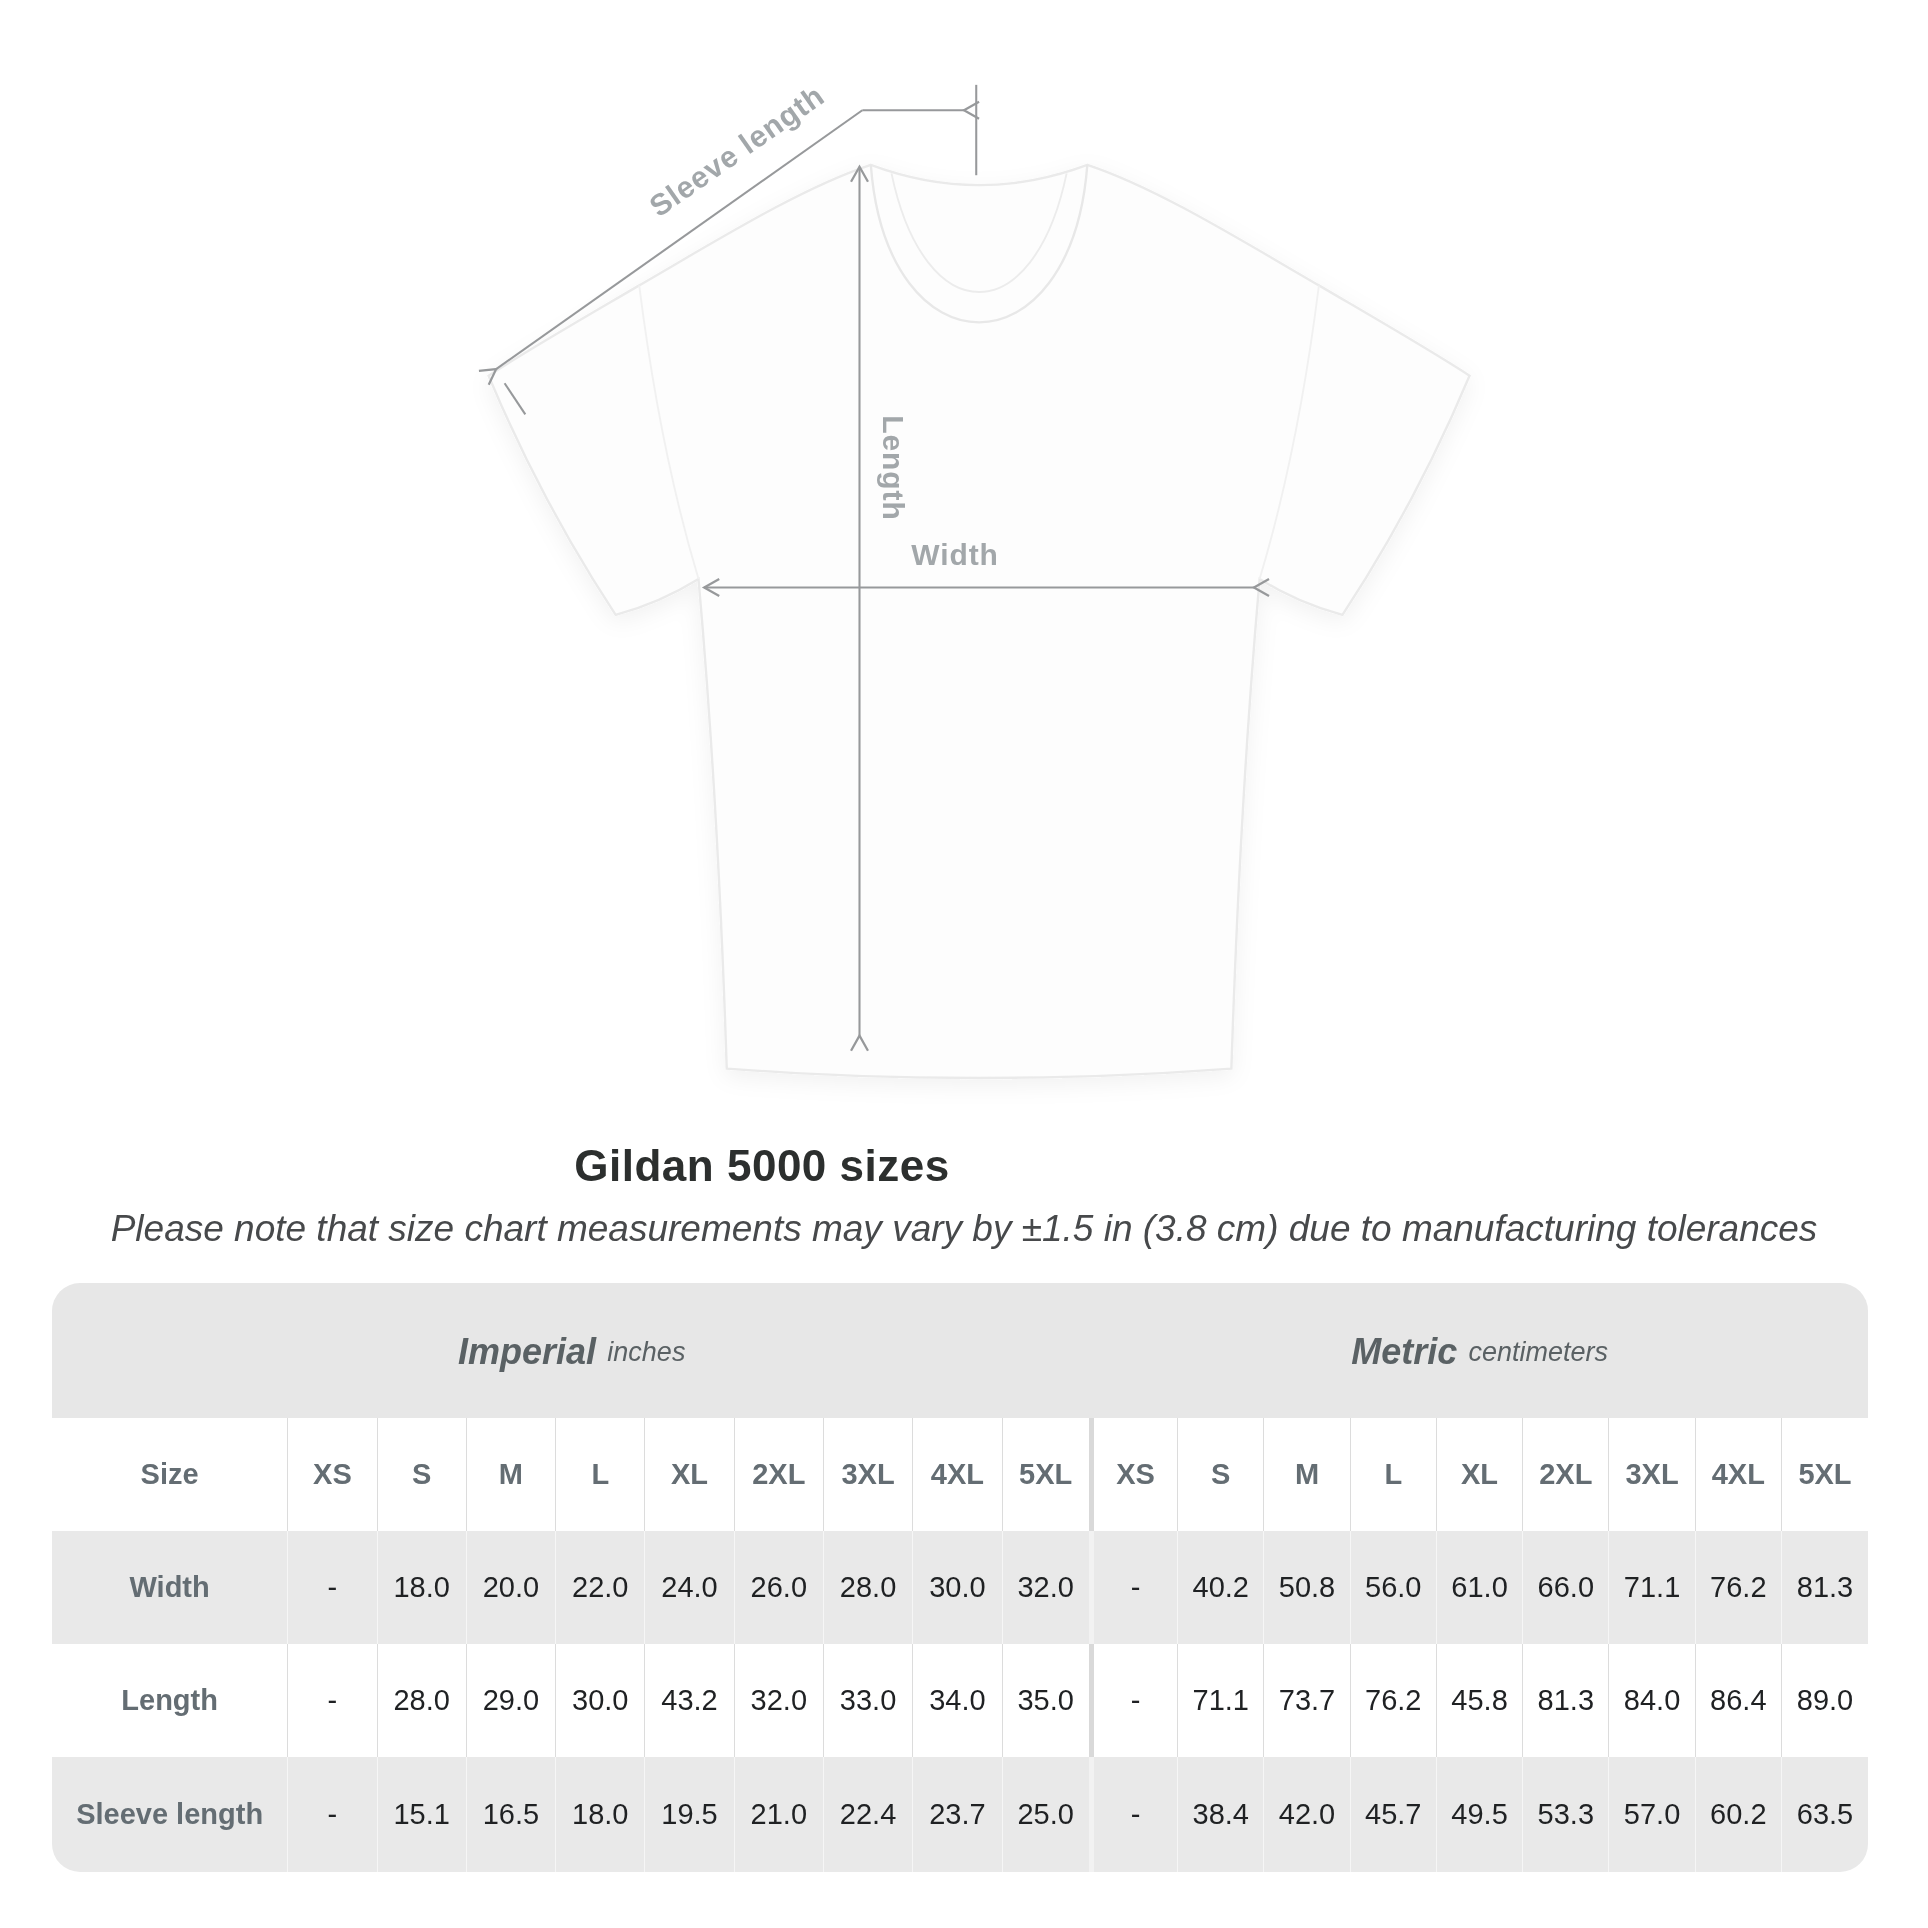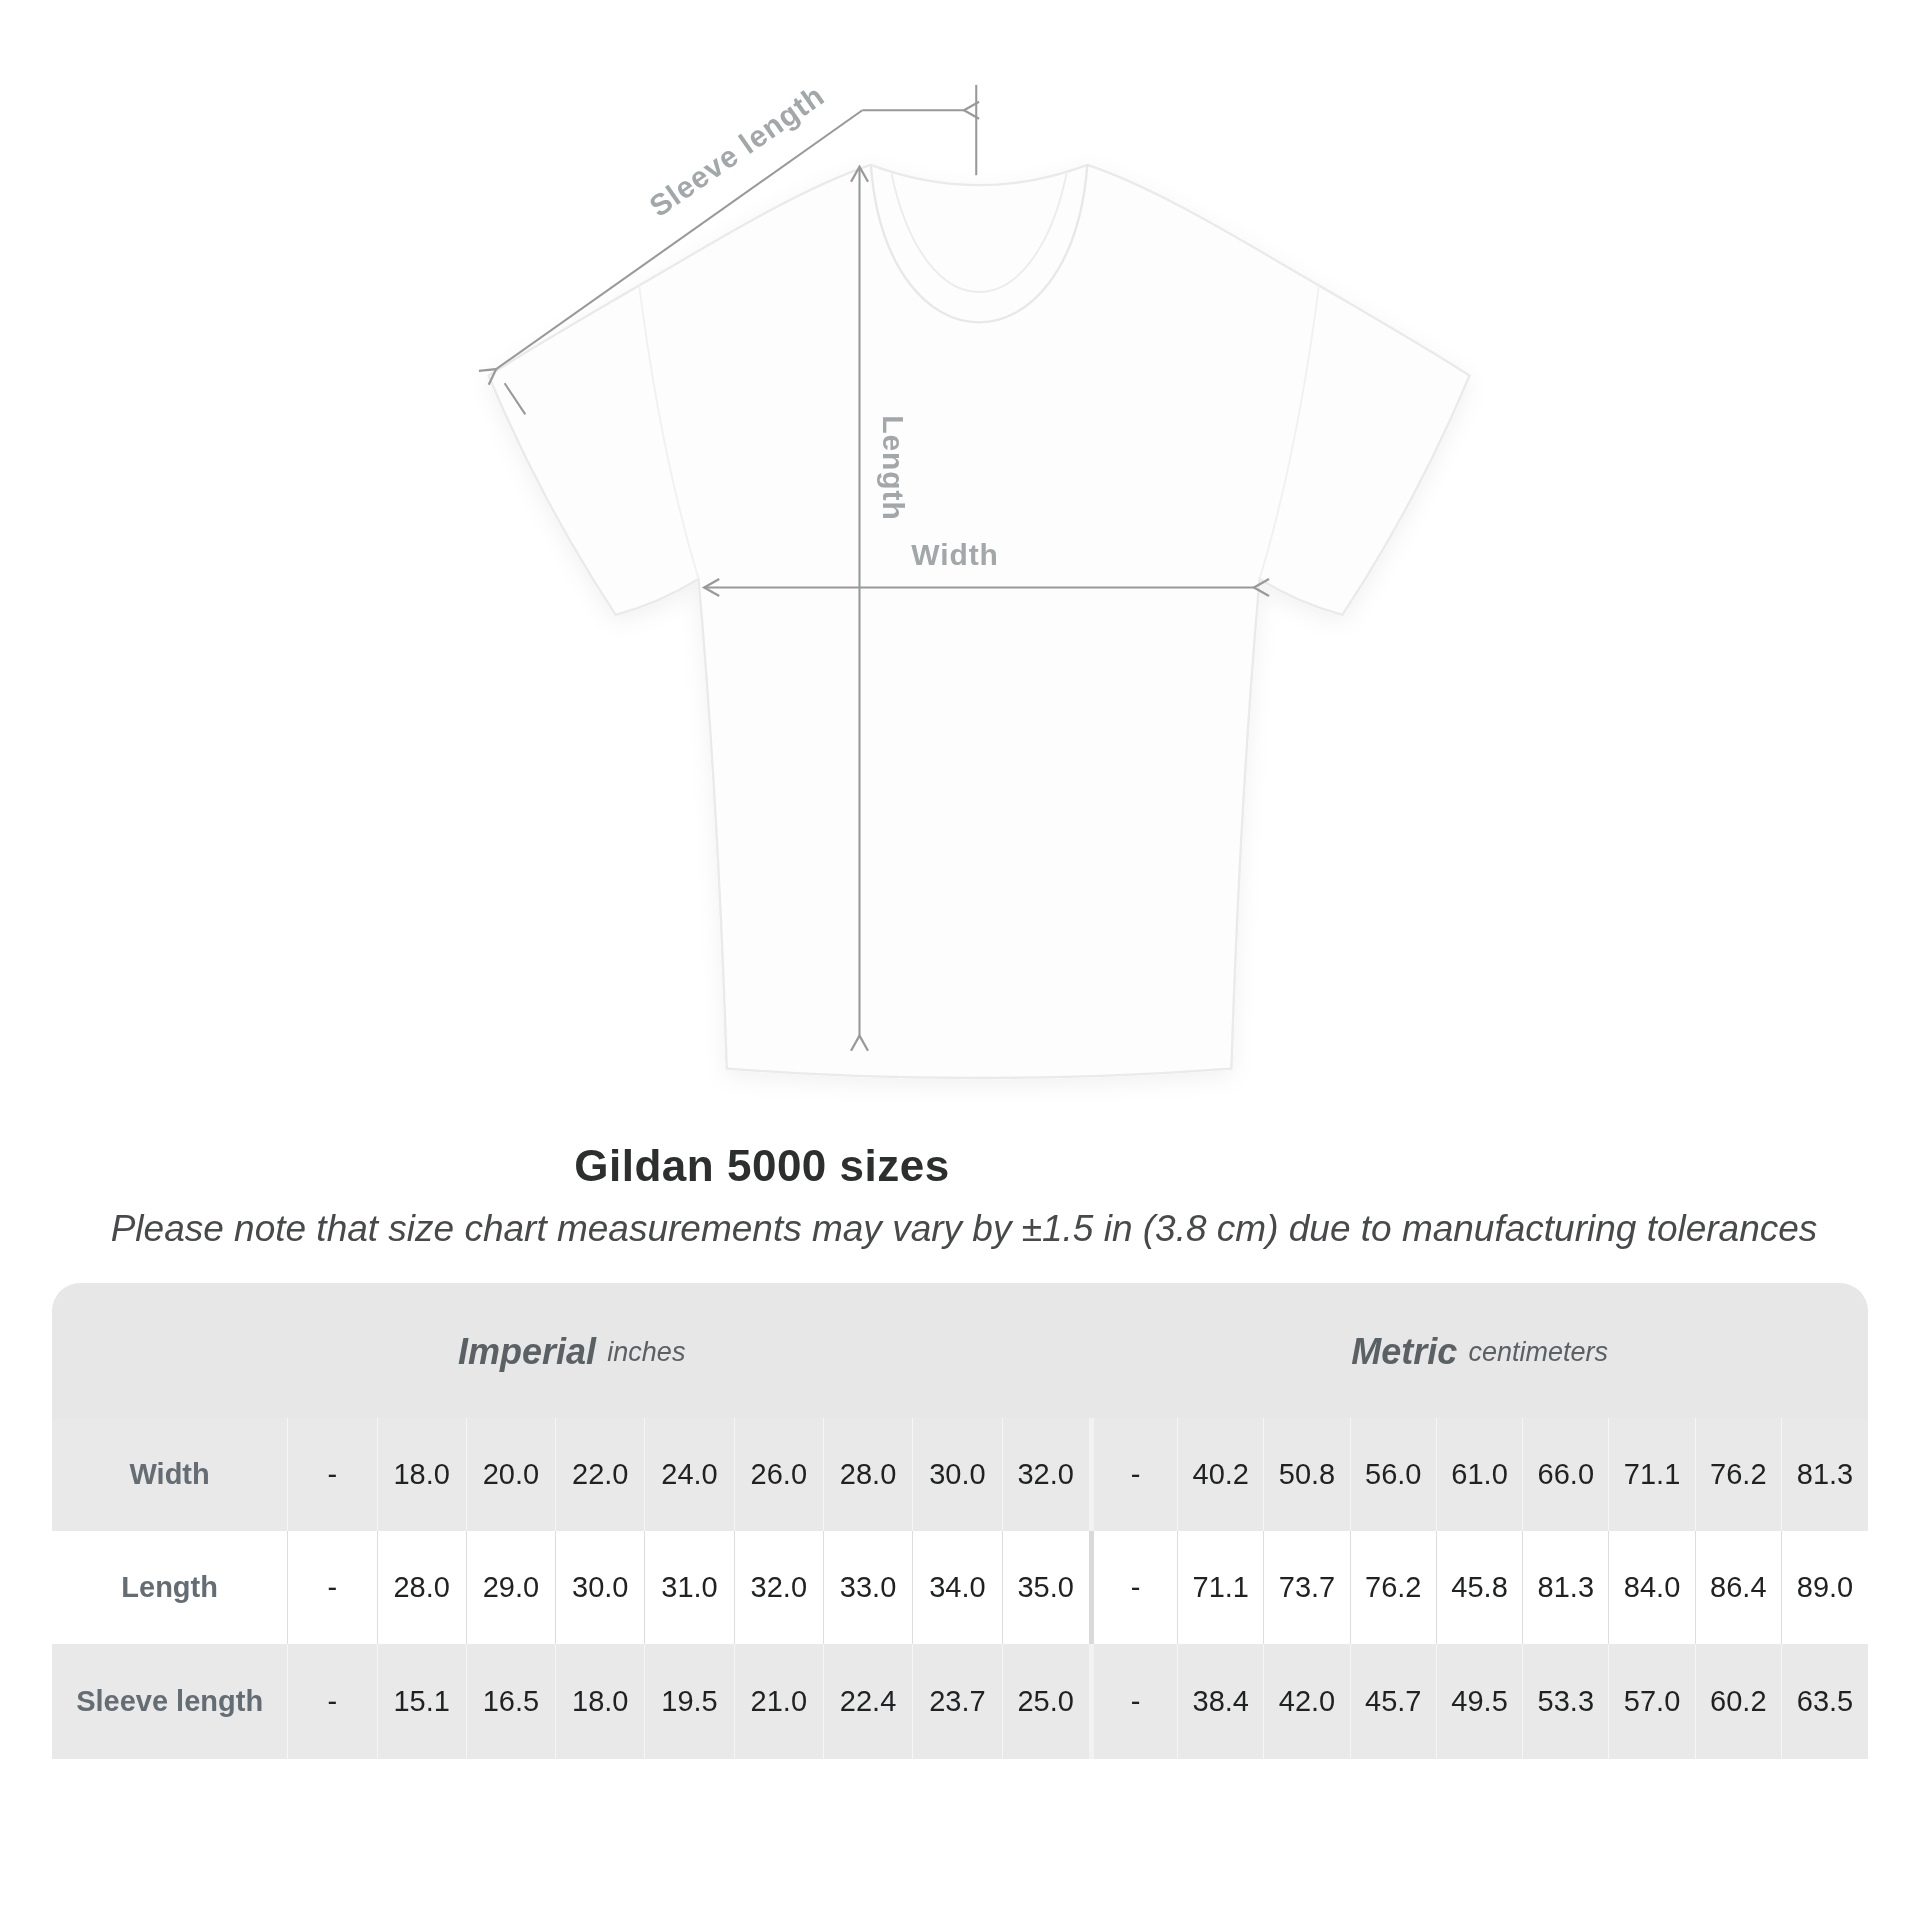--- a/index.html
+++ b/index.html
@@ -145,20 +145,41 @@
           </div>
         </td>
         <td colspan="9">
           <div class="band-inner">
             <span class="band-name">Metric</span>
             <span class="band-unit">centimeters</span>
           </div>
         </td>
       </tr>
 
+      <tr class="sizes">
+        <td>Size</td>
+        <td class="sep">XS</td>
+        <td class="sep">S</td>
+        <td class="sep">M</td>
+        <td class="sep">L</td>
+        <td class="sep">XL</td>
+        <td class="sep">2XL</td>
+        <td class="sep">3XL</td>
+        <td class="sep">4XL</td>
+        <td class="sep">5XL</td>
+        <td class="div">XS</td>
+        <td class="sep">S</td>
+        <td class="sep">M</td>
+        <td class="sep">L</td>
+        <td class="sep">XL</td>
+        <td class="sep">2XL</td>
+        <td class="sep">3XL</td>
+        <td class="sep">4XL</td>
+        <td class="sep">5XL</td>
+      </tr>
 
       <tr class="gray">
         <td class="rowlab">Width</td>
         <td class="val sep">-</td>
         <td class="val sep">18.0</td>
         <td class="val sep">20.0</td>
         <td class="val sep">22.0</td>
         <td class="val sep">24.0</td>
         <td class="val sep">26.0</td>
         <td class="val sep">28.0</td>
@@ -174,21 +195,21 @@
         <td class="val sep">76.2</td>
         <td class="val sep">81.3</td>
       </tr>
 
       <tr class="white">
         <td class="rowlab">Length</td>
         <td class="val sep">-</td>
         <td class="val sep">28.0</td>
         <td class="val sep">29.0</td>
         <td class="val sep">30.0</td>
-        <td class="val sep">31.0</td>
+        <td class="val sep">43.2</td>
         <td class="val sep">32.0</td>
         <td class="val sep">33.0</td>
         <td class="val sep">34.0</td>
         <td class="val sep">35.0</td>
         <td class="val div">-</td>
         <td class="val sep">71.1</td>
         <td class="val sep">73.7</td>
         <td class="val sep">76.2</td>
         <td class="val sep">45.8</td>
         <td class="val sep">81.3</td>

